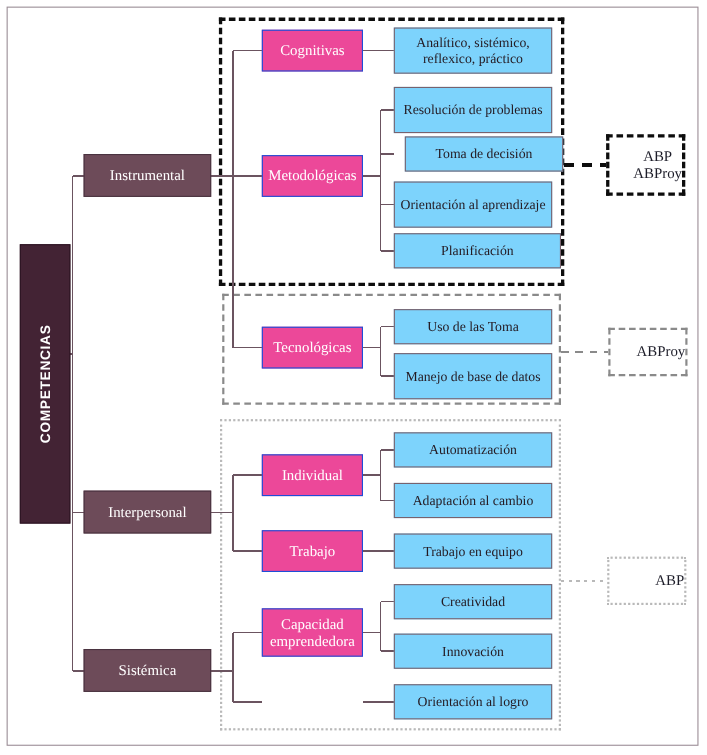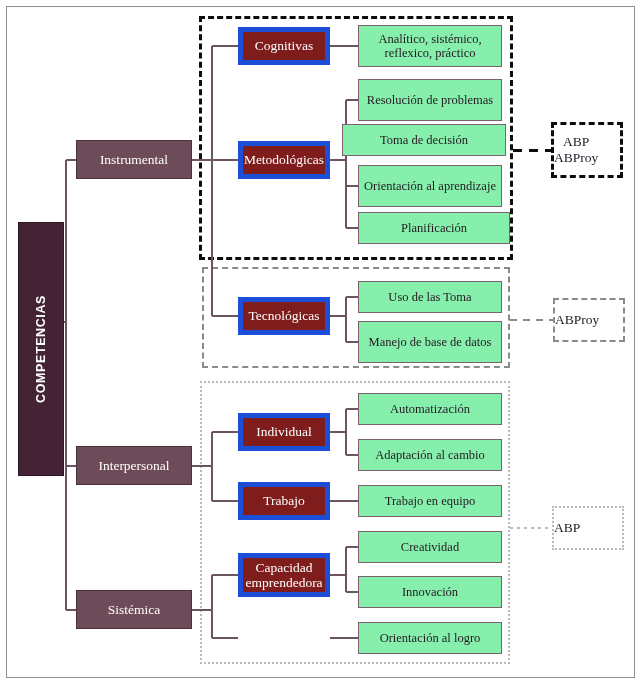--- a/index.html
+++ b/index.html
@@ -44,33 +44,33 @@
     white-space:nowrap;
   }
 
   
   .lvl1{
     background:#6d4b59;border:1px solid #4a3340;
     color:#ffffff;font-size:13.5px;
   }
   
   .lvl2{
-    background:#7f1d1d;border:5px solid #1d4ed8;
+    background:#ec4899;border:1px solid #1d4ed8;
     color:#ffffff;font-size:13.5px;
   }
   
   .lvl3{
-    background:#86efac;border:1px solid #77626e;
+    background:#7dd3fc;border:1px solid #77626e;
     color:#241a22;font-size:12.5px;
   }
 
   
   .callout{
     position:absolute;box-sizing:border-box;background:#ffffff;
-    display:flex;align-items:center;justify-content:flex-start;text-align:center;
+    display:flex;align-items:center;justify-content:flex-end;text-align:center;
     color:#1c1c28;font-size:13.5px;line-height:1.18;
   }
   .callout.c1{border:3px dashed #0d0d0d;}
   .callout.c2{border:2px dashed #8a8a8a;}
   .callout.c3{border:2px dotted #b9b9b9;}
 </style>
 </head>
 <body>
 
 <div id="root">
@@ -173,21 +173,21 @@
   <div class="node lvl2" style="left:238px;top:553px;width:92px;height:44px;">
     <span class="lbl">Capacidad emprendedora</span>
   </div>
 
   <div class="node lvl3" style="left:358px;top:25px;width:144px;height:42px;">
     <span class="lbl">Analítico, sistémico, reflexico, práctico</span>
   </div>
   <div class="node lvl3" style="left:358px;top:79px;width:144px;height:42px;font-family:Liberation Serif, serif;">
     <span class="lbl">Resolución de problemas</span>
   </div>
-  <div class="node lvl3" style="left:342px;top:124px;width:164px;height:32px;">
+  <div class="node lvl3" style="left:368px;top:124px;width:144px;height:32px;">
     <span class="lbl">Toma de decisión</span>
   </div>
   <div class="node lvl3" style="left:358px;top:165px;width:144px;height:42px;">
     <span class="lbl">Orientación al aprendizaje</span>
   </div>
   <div class="node lvl3" style="left:358px;top:212px;width:152px;height:32px;">
     <span class="lbl">Planificación</span>
   </div>
   <div class="node lvl3" style="left:358px;top:281px;width:144px;height:32px;">
     <span class="lbl">Uso de las Toma</span>

